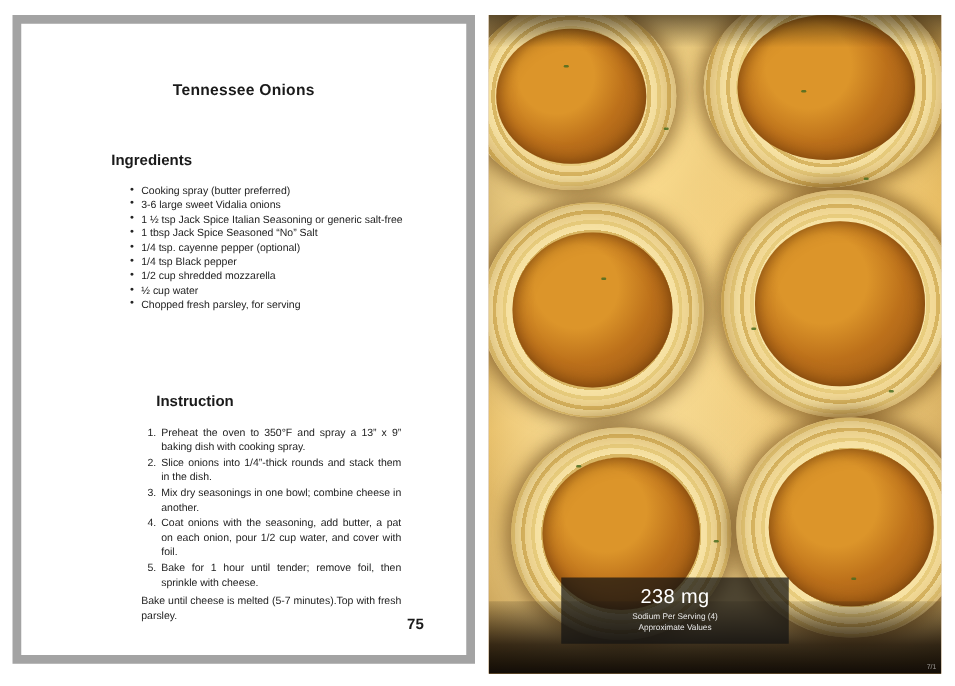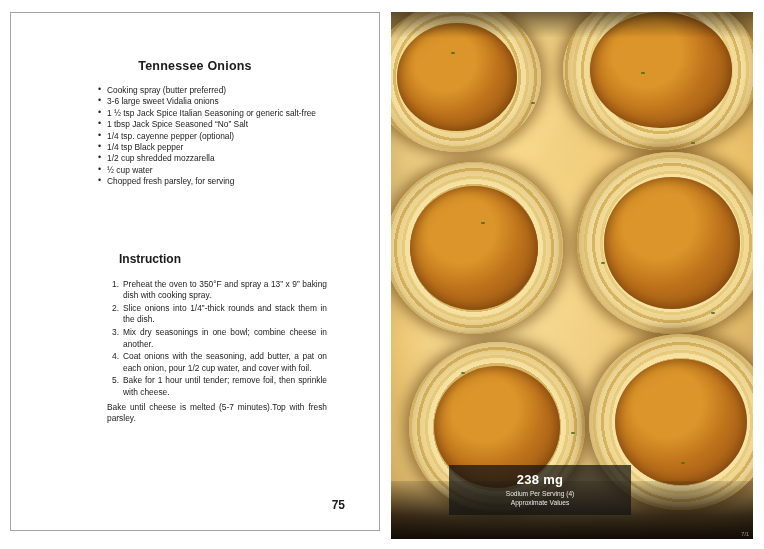--- a/index.html
+++ b/index.html
@@ -21,21 +21,21 @@
     background: #ffffff;
   }
 
   
   .page-left {
     position: relative;
     width: 370px;
     height: 519px;
     margin: 12px 0 0 10px;
     background: #ffffff;
-    border: 1px solid #a3a3a3;
+    border: 7px solid #a3a3a3;
     box-sizing: border-box;
   }
   .recipe-title {
     text-align: center;
     font-size: 12.5px;
     font-weight: bold;
     color: #1a1a1a;
     margin-top: 46px;
     letter-spacing: 0.2px;
   }
@@ -185,22 +185,22 @@
     position: absolute;
     left: 58px;
     bottom: 24px;
     width: 170px;
     padding: 7px 6px 8px 6px;
     background: rgba(18,18,18,0.72);
     text-align: center;
     color: #ffffff;
   }
   .sodium-value {
-    font-size: 13px;
-    font-weight: bold;
+    font-size: 16px;
+    font-weight: normal;
     letter-spacing: 0.3px;
     margin-bottom: 3px;
   }
   .sodium-line {
     font-size: 6.6px;
     line-height: 8.4px;
     color: #e8e8e8;
   }
   .photo-credit {
     position: absolute;
@@ -212,20 +212,21 @@
 </style>
 </head>
 <body>
 
 <div class="spread">
 
   <div class="page-left">
 
     <div class="recipe-title">Tennessee Onions</div>
 
+    <div class="section-heading">Ingredients</div>
 
     <ul class="ing-list">
       <li>Cooking spray (butter preferred)</li>
       <li>3-6 large sweet Vidalia onions</li>
       <li>1 ½ tsp Jack Spice Italian Seasoning or generic salt-free</li>
       <li>1 tbsp Jack Spice Seasoned “No” Salt</li>
       <li>1/4 tsp. cayenne pepper (optional)</li>
       <li>1/4 tsp Black pepper</li>
       <li>1/2 cup shredded mozzarella</li>
       <li>½ cup water</li>

